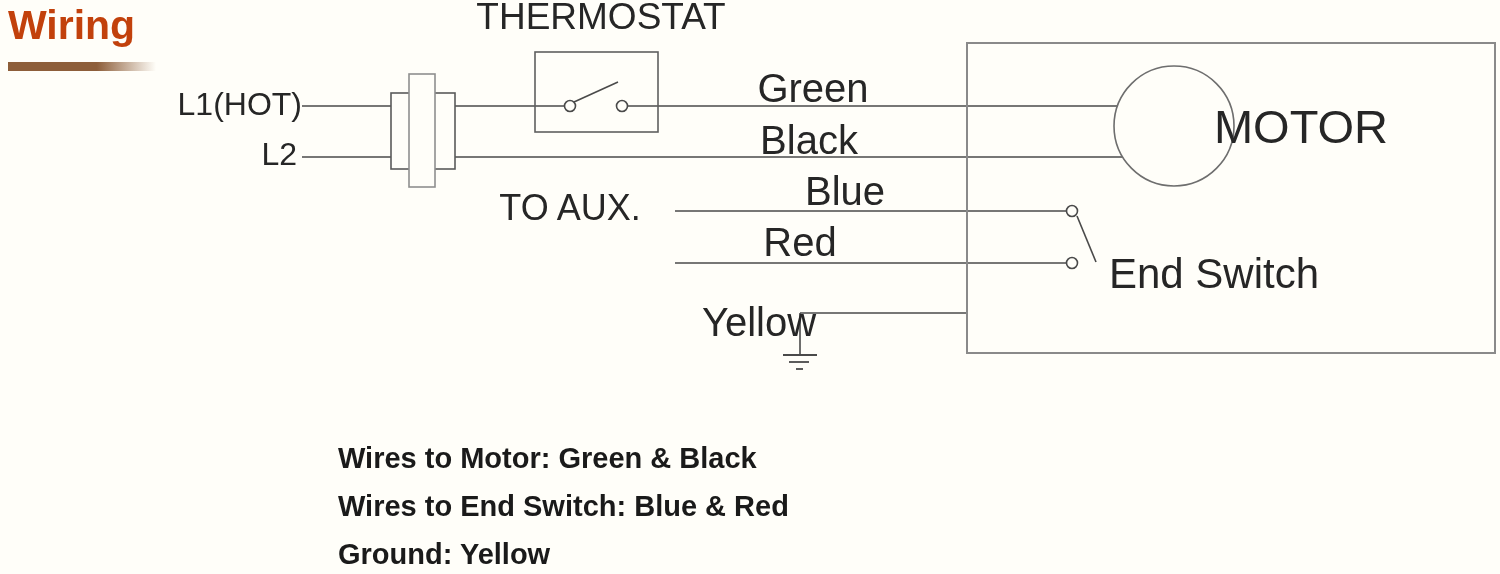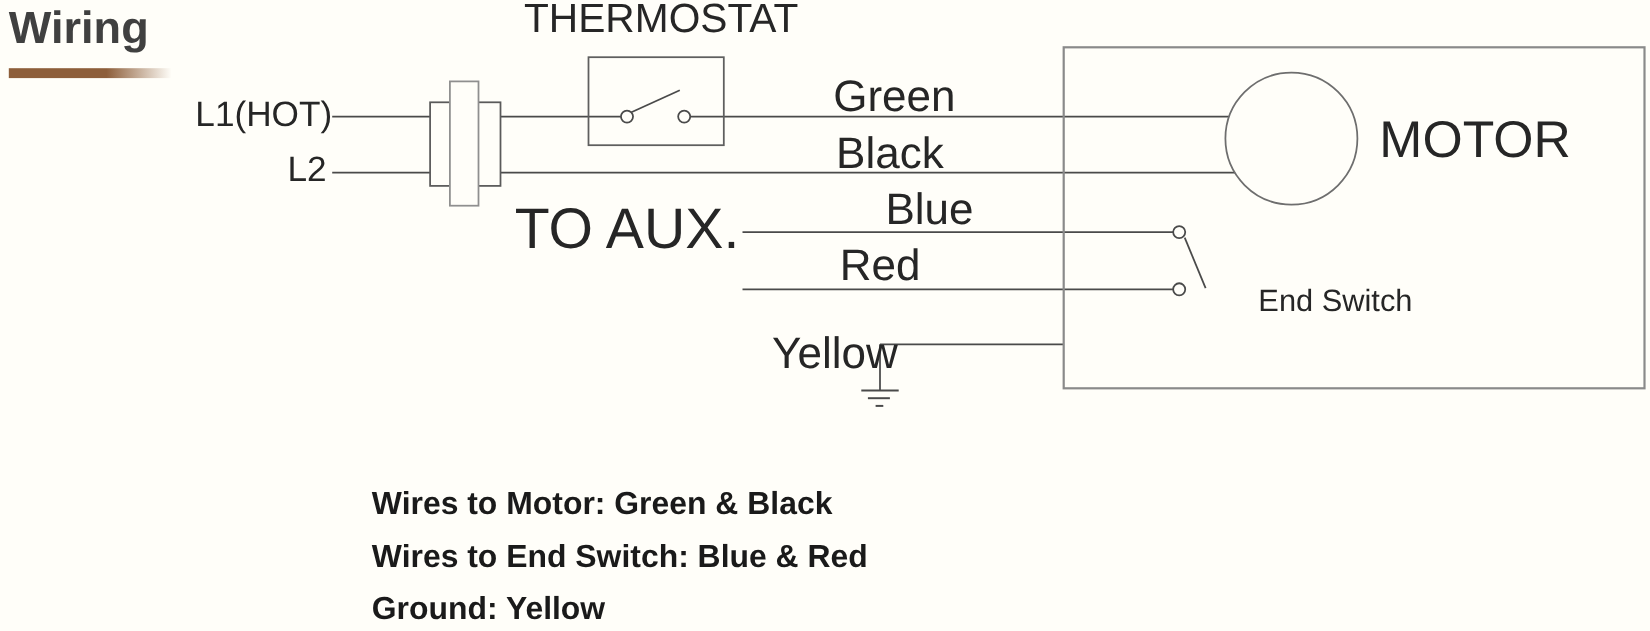--- a/index.html
+++ b/index.html
@@ -29,37 +29,37 @@
   .center { transform: translate(-50%, -50%); }
   .right-anchor { transform: translate(-100%, -50%); }
 
   .page-title {
     position: absolute;
     left: 8px;
     top: 2px;
     font-size: 41px;
     font-weight: 700;
     letter-spacing: 0px;
-    color: #404040;
+    color: #c2410c;
   }
   .title-underline {
     position: absolute;
     left: 8px;
     top: 62px;
     width: 148px;
     height: 9px;
     background: linear-gradient(to right, #8d5e3a 0%, #8d5e3a 60%, rgba(141,94,58,0) 100%);
   }
 
   .f-terminal { font-size: 32px; }
   .f-thermostat { font-size: 37px; }
-  .f-toaux { font-size: 52px; }
+  .f-toaux { font-size: 36px; }
   .f-wire { font-size: 40px; }
   .f-motor { font-size: 47px; }
-  .f-endswitch { font-size: 28px; }
+  .f-endswitch { font-size: 42px; }
 
   .notes {
     position: absolute;
     left: 338px;
     top: 434px;
     font-size: 29px;
     font-weight: 700;
     line-height: 48px;
     color: #1a1a1a;
   }
@@ -128,21 +128,21 @@
   </svg>
 
   <div class="page-title">Wiring</div>
   <div class="title-underline"></div>
 
   <div class="lbl right-anchor f-terminal" style="left:302px; top:104px;">L1(HOT)</div>
   <div class="lbl right-anchor f-terminal" style="left:297px; top:154px;">L2</div>
 
   <div class="lbl center f-thermostat" style="left:601px; top:17px;">THERMOSTAT</div>
   <div class="lbl center f-toaux" style="left:570px; top:208px;">TO AUX.</div>
-  <div class="lbl center f-motor" style="left:1341px; top:126px;text-align:right;">MOTOR</div>
+  <div class="lbl center f-motor" style="left:1301px; top:126px;text-align:right;">MOTOR</div>
   <div class="lbl center f-endswitch" style="left:1214px; top:274px;">End Switch</div>
 
   <div class="lbl center f-wire" style="left:813px; top:88px;">Green</div>
   <div class="lbl center f-wire" style="left:809px; top:140px;">Black</div>
   <div class="lbl center f-wire" style="left:804px; top:191px;margin-left:41px;">Blue</div>
   <div class="lbl center f-wire" style="left:800px; top:242px;">Red</div>
   <div class="lbl center f-wire" style="left:759px; top:322px;">Yellow</div>
 
   <div class="notes">
     <div>Wires to Motor: Green &amp; Black</div>

